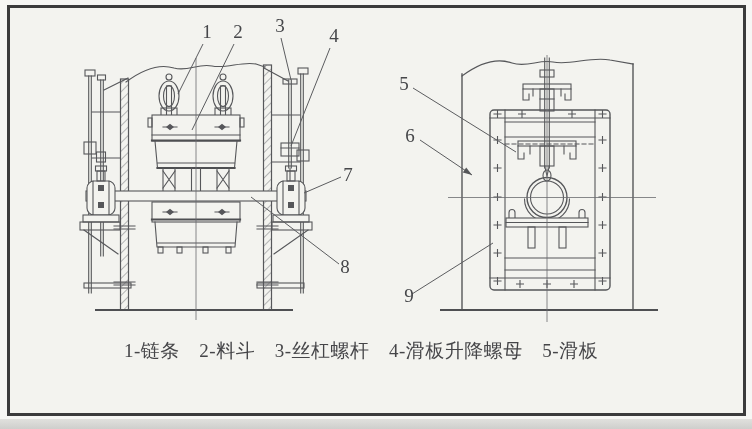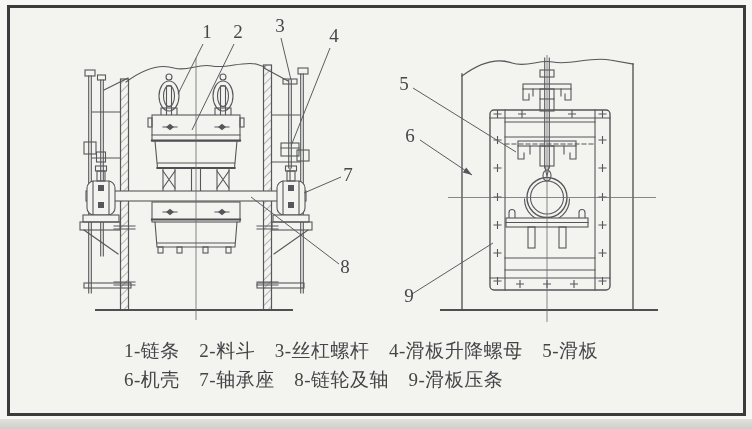--- a/index.html
+++ b/index.html
@@ -216,16 +216,15 @@
       <text class="callout" x="334" y="42">4</text>
       <text class="callout" x="404" y="90">5</text>
       <text class="callout" x="410" y="142">6</text>
       <text class="callout" x="348" y="181">7</text>
       <text class="callout" x="345" y="273">8</text>
       <text class="callout" x="409" y="302">9</text>
     </g>
   </svg>
 
   <div class="legend-line" style="left:124px;top:341px">1-链条　2-料斗　3-丝杠螺杆　4-滑板升降螺母　5-滑板</div>
-  <div class="legend-line" style="left:124px;top:370px">6-机壳　7-轴承座　8-链轮及轴　9-滑板压条</div>
 
   <div id="scanedge"></div>
 </div>
 
 </body></html>

